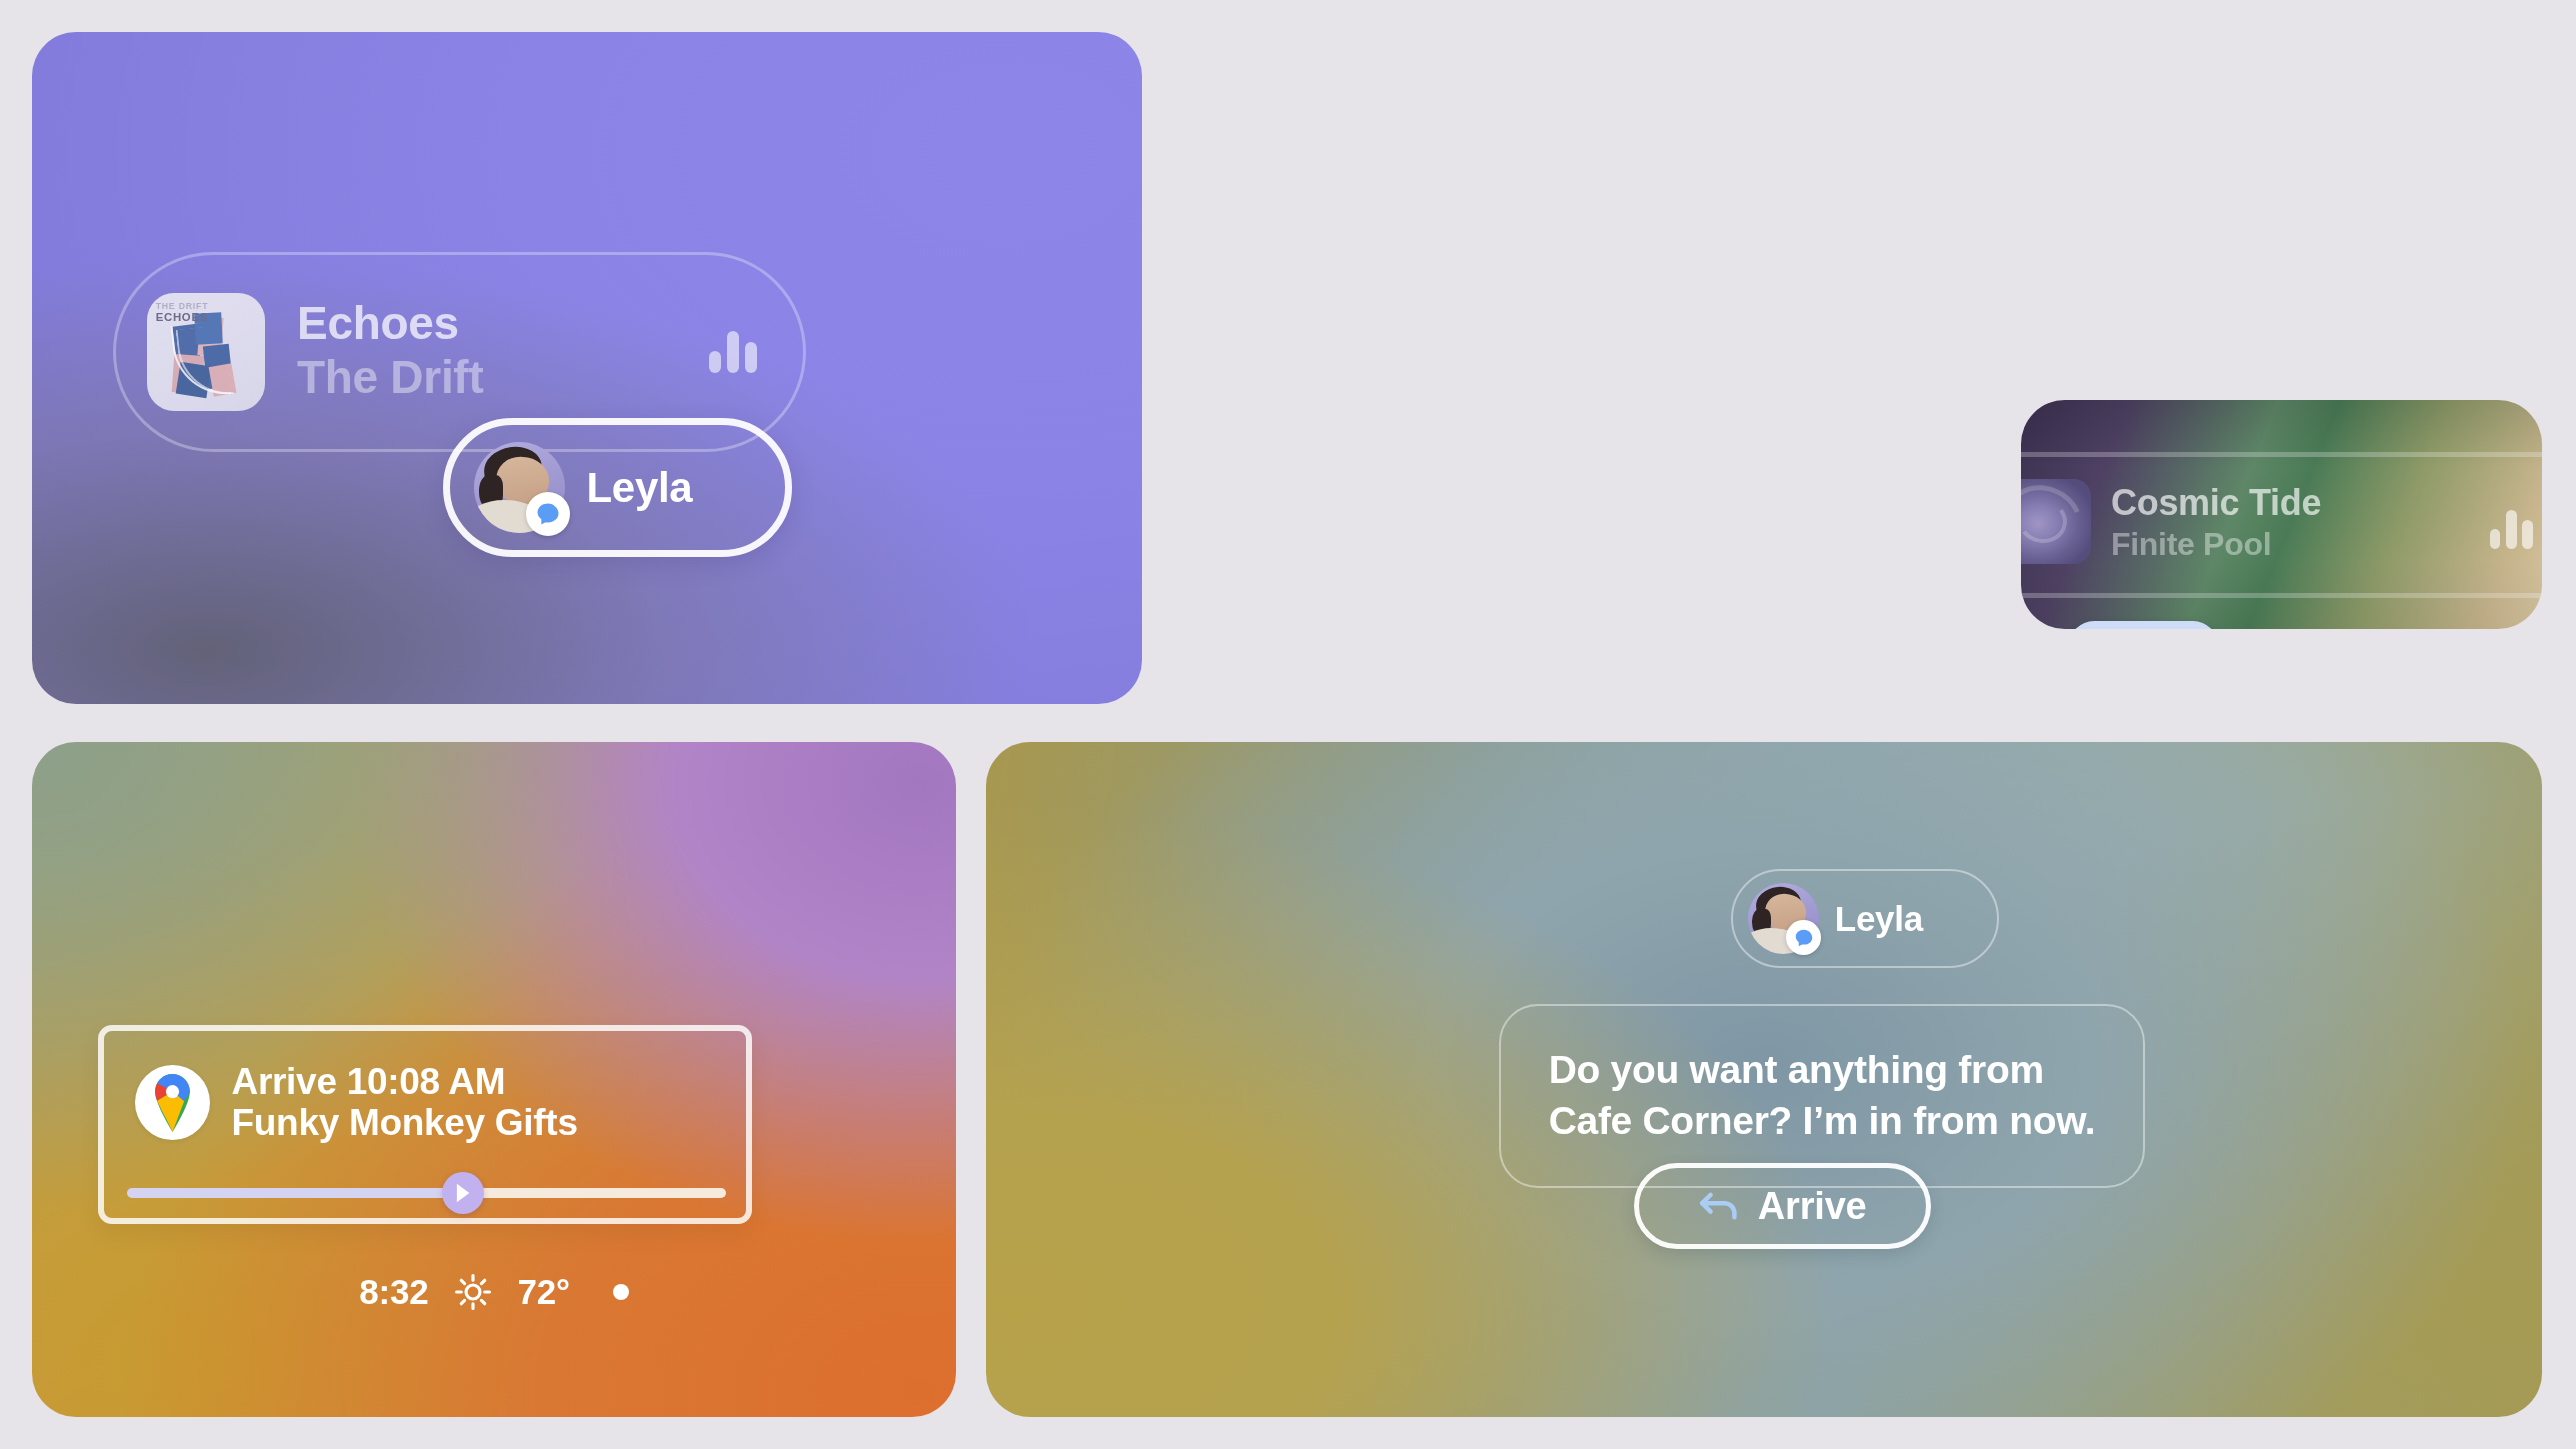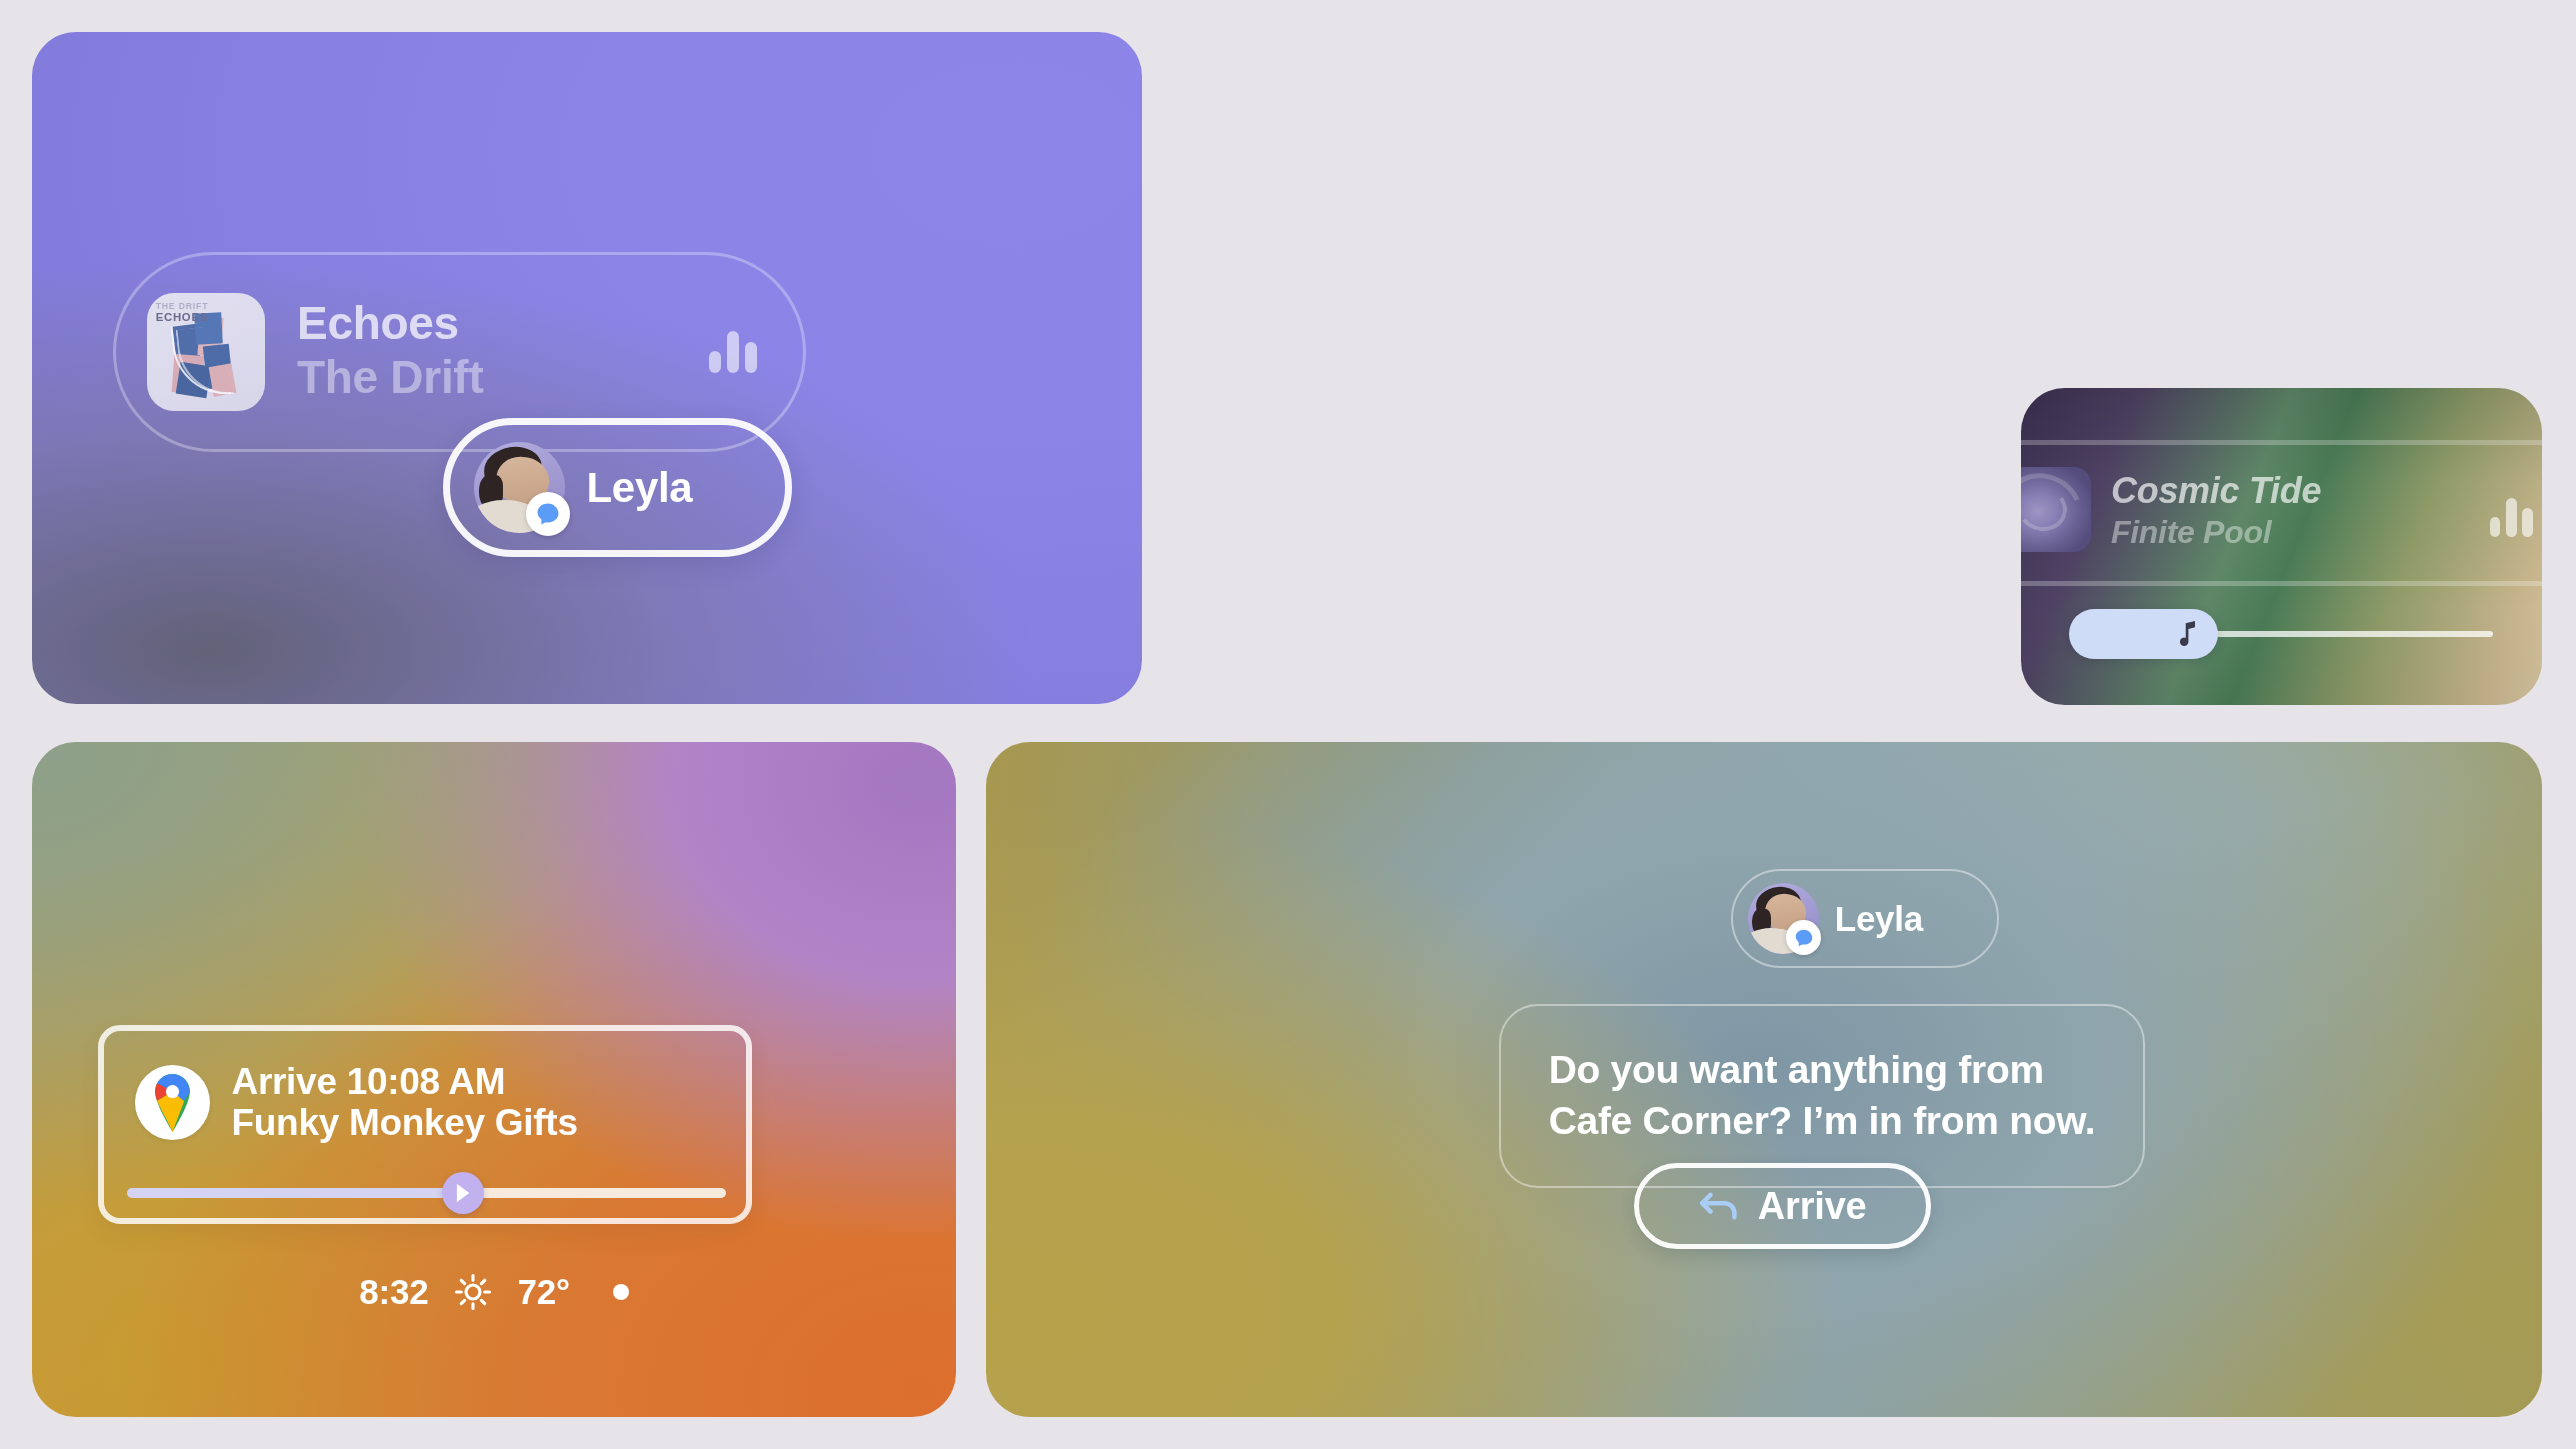--- a/index.html
+++ b/index.html
@@ -175,24 +175,23 @@
   .turn-row {
     position:absolute; inset: 0;
     display: flex; align-items: center; justify-content: center; gap: 14.8px;
     transform: translateY(2.7px);
   }
   .turn-icon svg { width: 39px; height: 44px; display:block; }
   .turn-dist { font-size: 36px; font-weight: 800; color: #fff; letter-spacing: -0.2px; }
 
   
   #card-cosmic {
-    left: 2021px; top: 388px; width: 521px; height: 317px;
+    left: 2021px; top: 400px; width: 521px; height: 229px;
     background:
       linear-gradient(112deg, #3b3050 0%, #4e4163 18%, #5e8767 42%, #4a7b56 52%, #8e9a68 70%, #c6b48c 90%, #d6c5a0 100%);
-    font-style: italic;
   }
   #card-cosmic::after {
     content:""; position:absolute; inset:0;
     background: linear-gradient(180deg, rgba(0,0,0,0.10) 0%, rgba(0,0,0,0) 30%, rgba(0,0,0,0) 70%, rgba(0,0,0,0.06) 100%);
   }
   .cos-band { position:absolute; left:0; right:0; height: 4.7px; background: rgba(255,255,255,0.26); }
   .cos-band.t { top: 52px; }
   .cos-band.b { top: 193px; }
   .cos-inner { position:absolute; left: 0; top: 0; right:0; bottom:0; z-index: 3; }
   .cos-art {
@@ -238,21 +237,21 @@
     background:
       radial-gradient(110% 120% at 2% 2%, #8ea089 0%, rgba(142,160,137,0) 56%),
       radial-gradient(100% 110% at 96% 6%, #a377c0 0%, #b184c8 26%, rgba(177,132,200,0) 62%),
       radial-gradient(120% 120% at 96% 96%, #dd6f2e 0%, #d97833 34%, rgba(217,120,51,0) 72%),
       radial-gradient(120% 120% at 22% 92%, #c89b2f 0%, rgba(200,155,47,0) 64%),
       linear-gradient(150deg, #9aa37f 0%, #c0a04d 42%, #d9802f 100%);
   }
   .arrive-pill {
     position: absolute; left: 66px; top: 283px; width: 654px; height: 199px;
     border: 6px solid rgba(255,255,255,0.82);
-    border-radius: 22px;
+    border-radius: 14px;
     box-shadow: 0 10.7px 20px rgba(120,70,20,0.10);
   }
   .arrive-head { display:flex; align-items:center; padding: 29.5px 0 0 31px; }
   .maps-pin {
     width: 75px; height: 75px; border-radius: 50%;
     background: #ffffff; display:flex; align-items:center; justify-content:center; flex:0 0 auto;
     box-shadow: 0 1.3px 5.4px rgba(0,0,0,.08);
   }
   .maps-pin svg { width: 51px; height: 58px; display:block; }
   .arrive-text { margin-left: 21.5px; }

